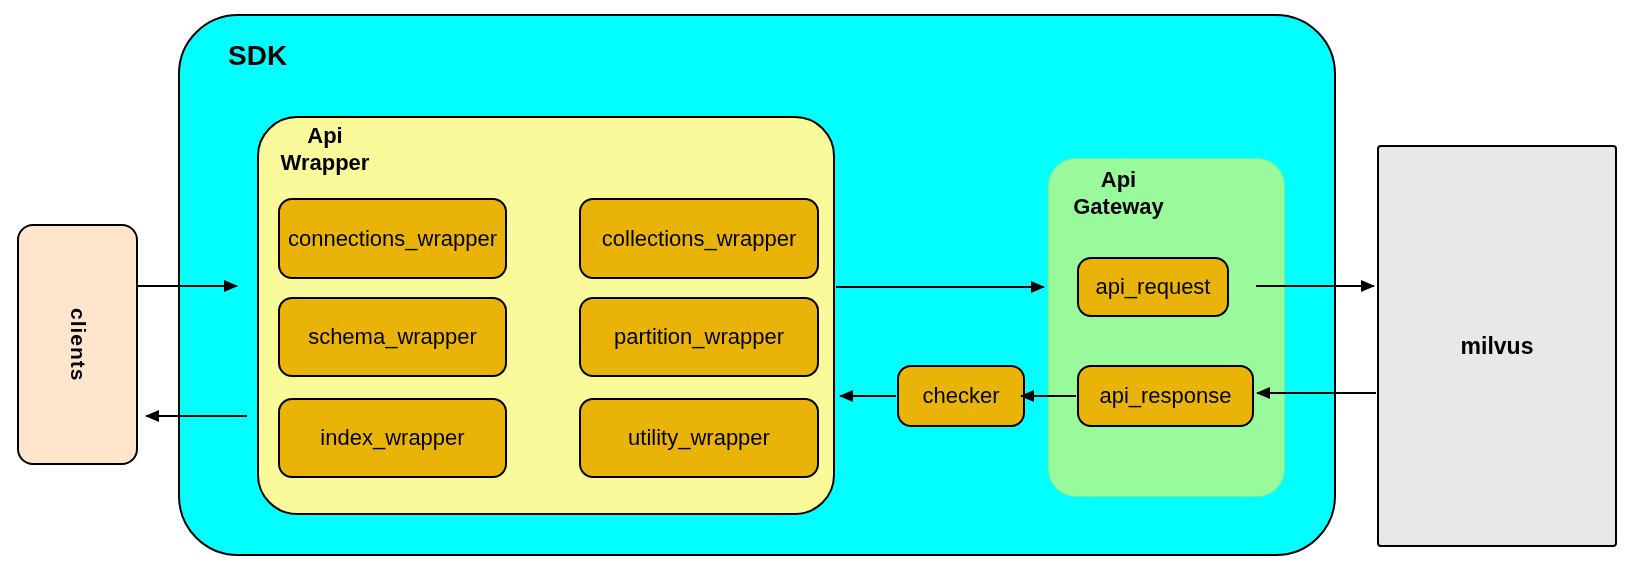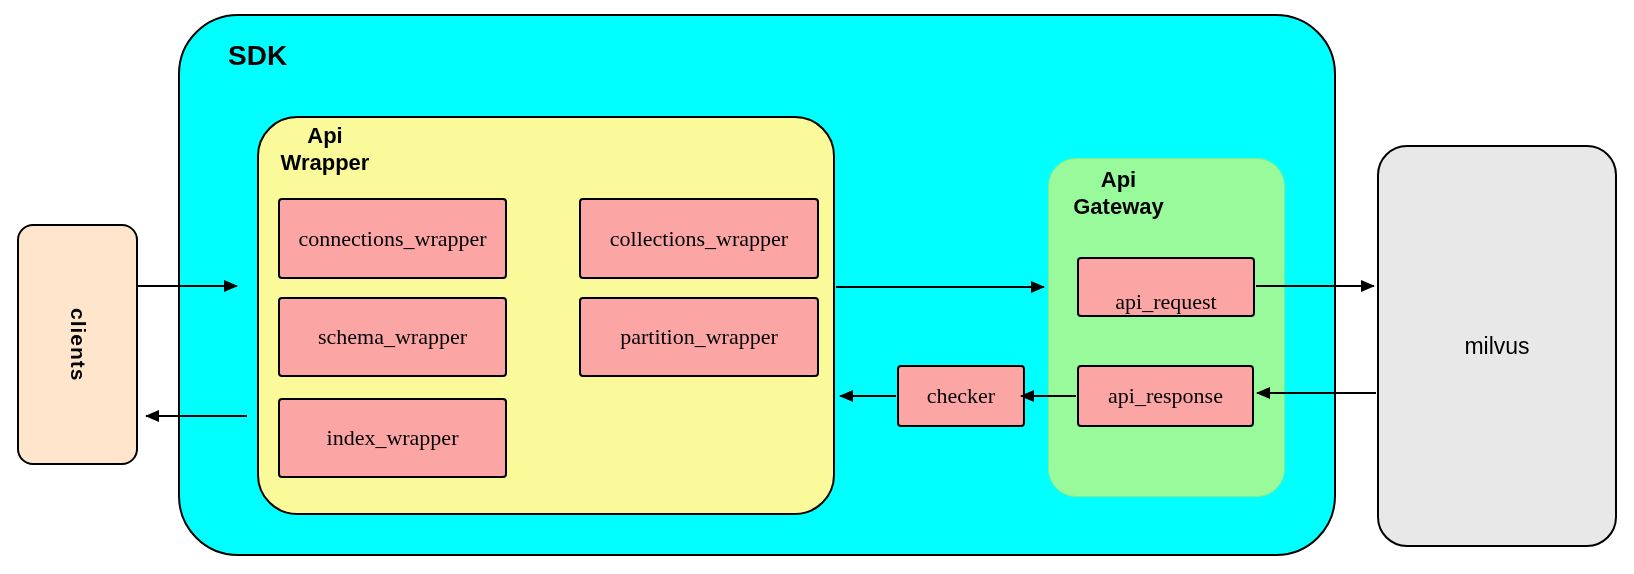--- a/index.html
+++ b/index.html
@@ -43,47 +43,46 @@
   .two-line-label {
     position: absolute;
     text-align: center;
     font-weight: bold; font-size: 22px; line-height: 1.22;
     white-space: pre-line;
   }
   #api-wrapper-label { left: 10px; top: 5px; width: 112px; }
   
   .wbox {
     position: absolute; box-sizing: border-box;
-    background: #fca5a5; border: 2px solid #000; border-radius: 4px;
+    background: #eab308; border: 2px solid #000; border-radius: 14px;
     display: flex; align-items: center; justify-content: center;
     font-size: 22px;
-    font-family: Liberation Serif, serif;
   }
   #b-connections { left: 19px;  top: 80px;  width: 229px; height: 81px; }
   #b-collections { left: 320px; top: 80px;  width: 240px; height: 81px; }
   #b-schema      { left: 19px;  top: 179px; width: 229px; height: 80px; }
   #b-partition   { left: 320px; top: 179px; width: 240px; height: 80px; }
   #b-index       { left: 19px;  top: 280px; width: 229px; height: 80px; }
   #b-utility     { left: 320px; top: 280px; width: 240px; height: 80px; }
   
   #api-gateway {
     left: 1048px; top: 158px; width: 237px; height: 339px;
     border: 1px solid #86ec8a; border-radius: 28px;
   }
   #api-gateway-label { left: 12px; top: 8px; width: 115px; }
   
-  #api-request  { left: 1077px; top: 257px; width: 178px; height: 60px; align-items: flex-end; }
+  #api-request  { left: 1077px; top: 257px; width: 152px; height: 60px; }
   #api-response { left: 1077px; top: 365px; width: 177px; height: 62px; justify-content: center; }
   #checker      { left: 897px;  top: 365px; width: 128px; height: 62px; }
   
   #milvus {
     left: 1377px; top: 145px; width: 240px; height: 402px;
-    border: 2px solid #000; border-radius: 30px;
+    border: 2px solid #000; border-radius: 4px;
     display: flex; align-items: center; justify-content: center;
-    font-weight: normal; font-size: 23px;
+    font-weight: bold; font-size: 23px;
   }
   
   #arrow-layer {
     position: absolute; left: 0; top: 0;
     width: 1634px; height: 574px;
     pointer-events: none;
   }
 </style>
 </head>
 <body>
@@ -105,20 +104,23 @@
       <span>collections_wrapper</span>
     </div>
     <div class="wbox" id="b-schema">
       <span>schema_wrapper</span>
     </div>
     <div class="wbox" id="b-index">
       <span>index_wrapper</span>
     </div>
     <div class="wbox" id="b-partition">
       <span>partition_wrapper</span>
+    </div>
+    <div class="wbox" id="b-utility">
+      <span>utility_wrapper</span>
     </div>
   </div>
 
   <div class="node" id="api-gateway" style="background: rgb(152, 250, 154);">
     <div class="two-line-label" id="api-gateway-label">Api
 Gateway</div>
   </div>
 
   <div class="wbox" id="api-request">
     <span>api_request</span>

